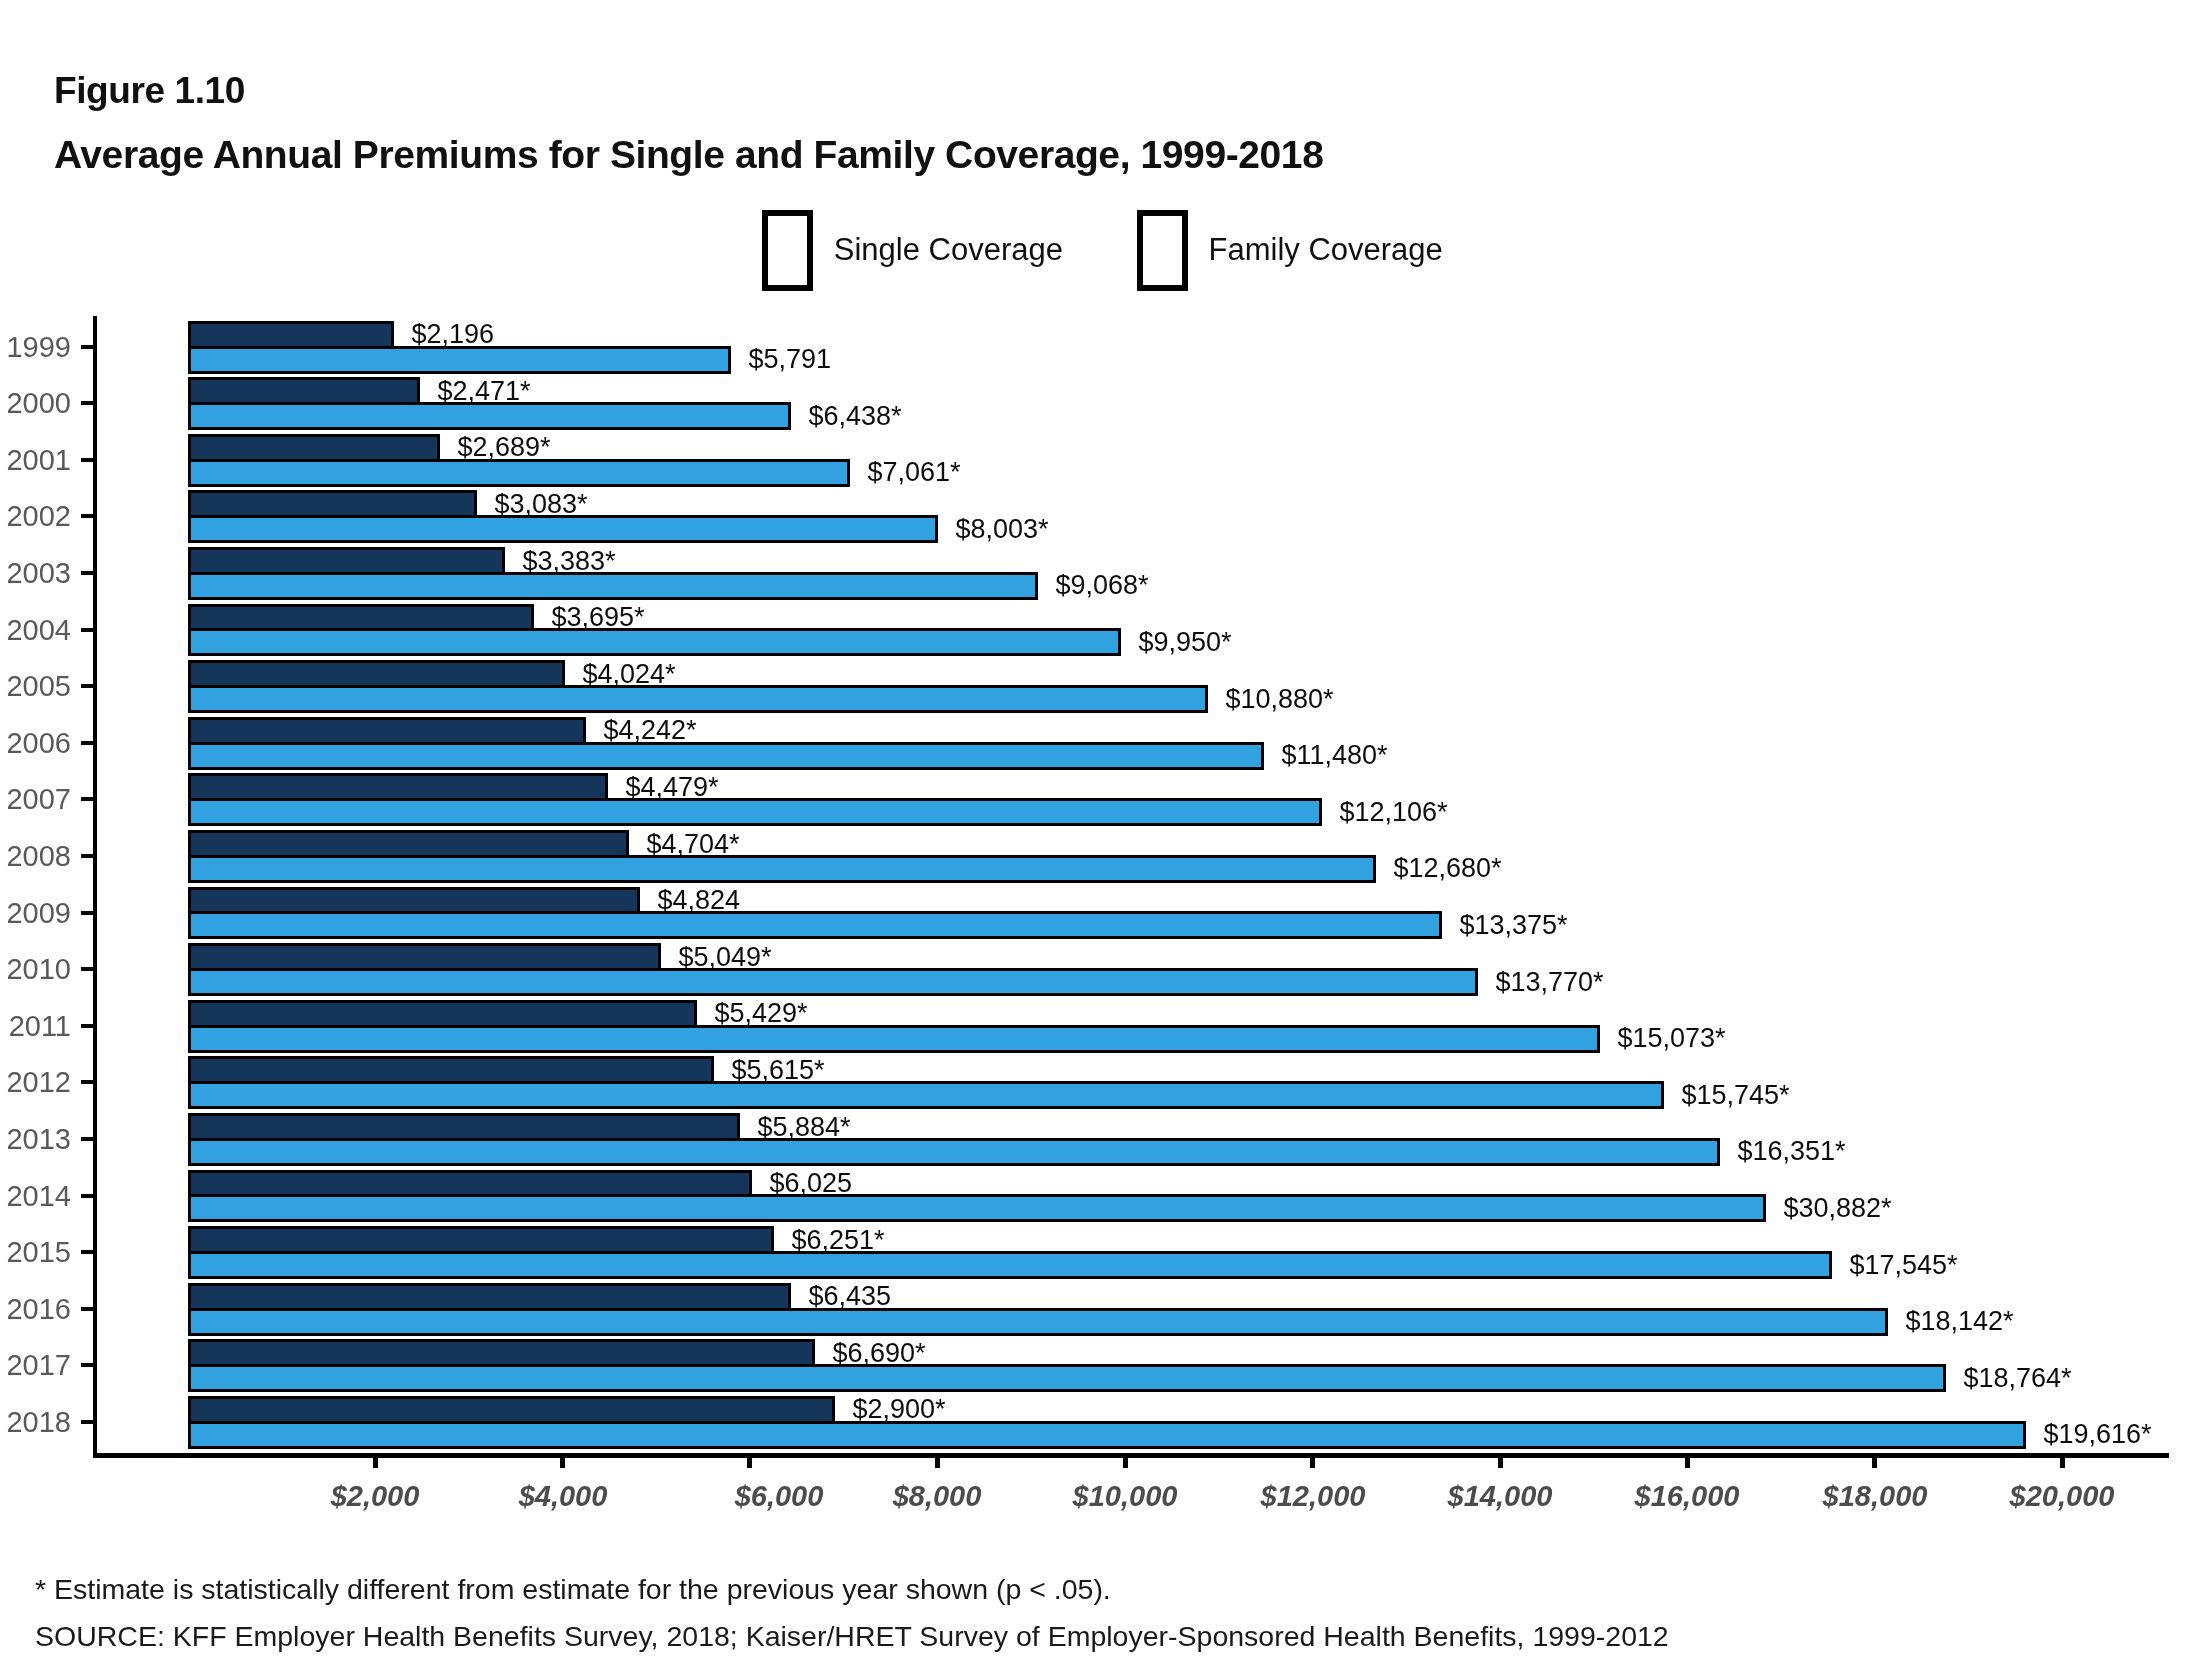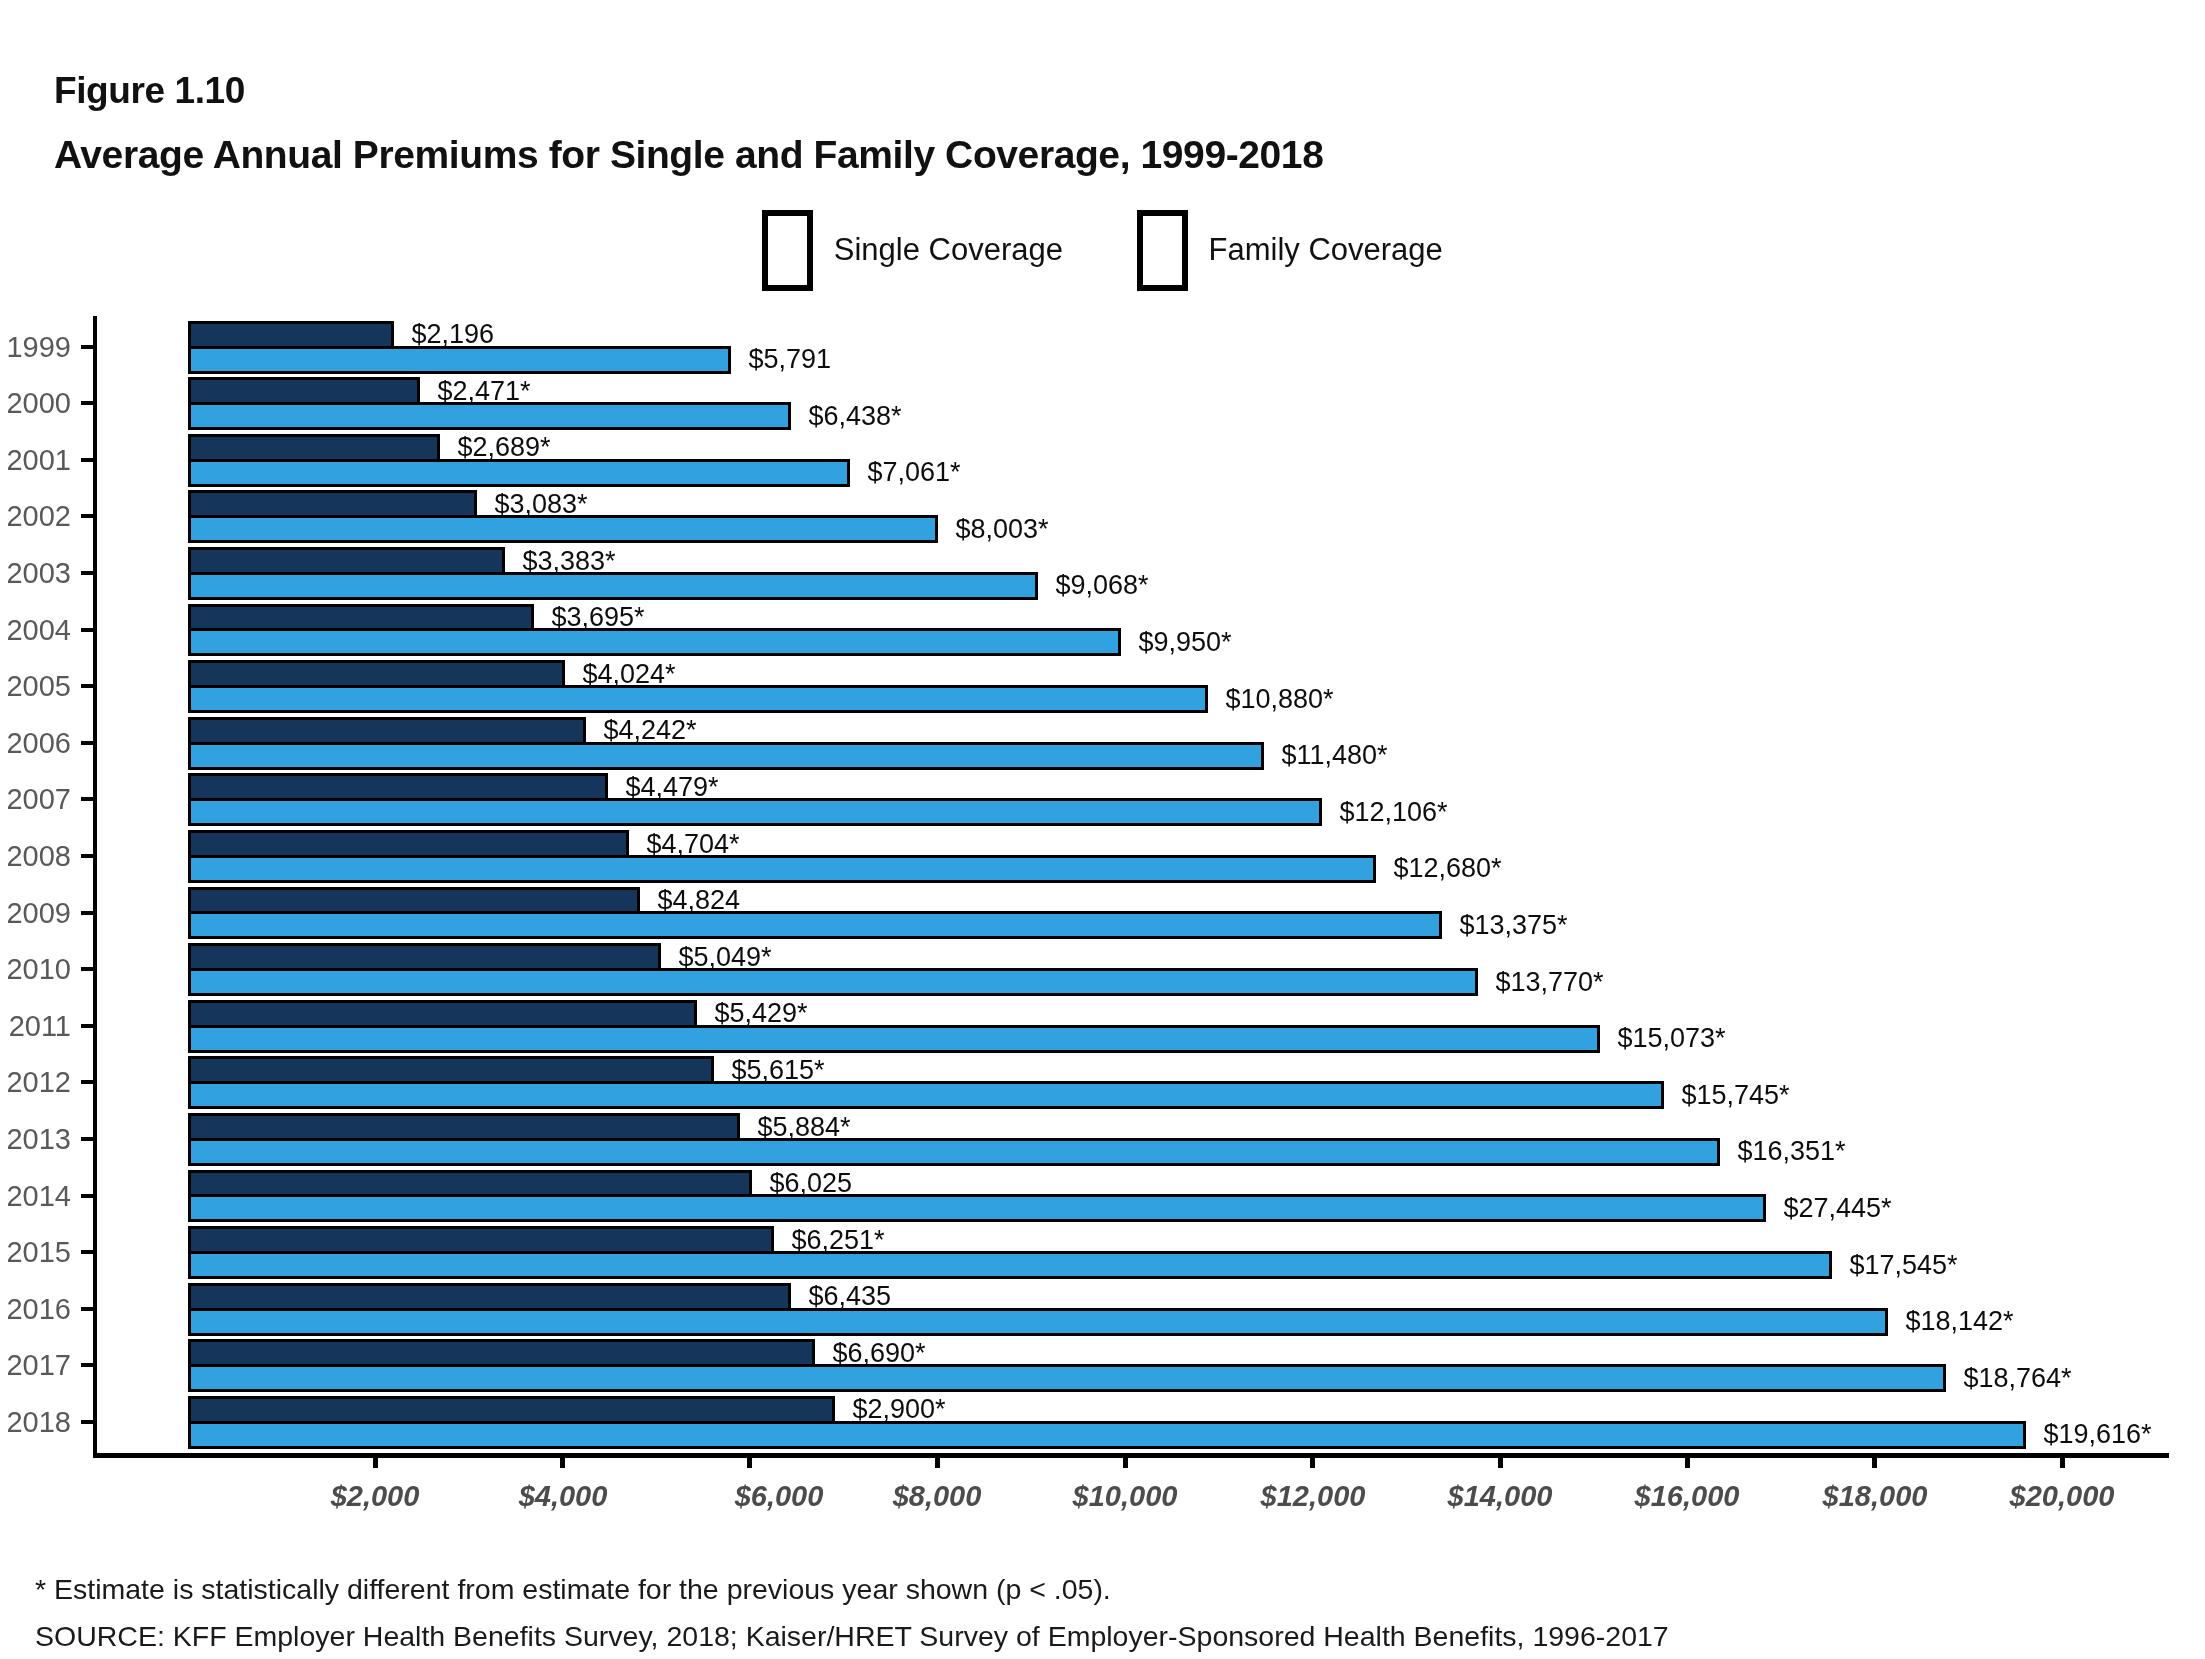--- a/index.html
+++ b/index.html
@@ -311,21 +311,21 @@
       <div class="year-row">
         <span class="year-label">2014</span>
         <span class="y-tick"></span>
         <div class="bars">
           <div class="bar-line single">
             <div class="bar" style="width: 564px; background: rgb(22, 53, 90);"></div>
             <span class="bar-value">$6,025</span>
           </div>
           <div class="bar-line family">
             <div class="bar" style="width: 1578px; background: rgb(49, 161, 224);"></div>
-            <span class="bar-value">$27,445*</span>
+            <span class="bar-value">$30,882*</span>
           </div>
         </div>
       </div>
       <div class="year-row">
         <span class="year-label">2015</span>
         <span class="y-tick"></span>
         <div class="bars">
           <div class="bar-line single">
             <div class="bar" style="width: 586px; background: rgb(22, 53, 90);"></div>
             <span class="bar-value">$6,251*</span>
@@ -397,14 +397,14 @@
       <div class="x-tick" style="left: 1592px;"></div>
       <div class="x-tick-label" style="left: 1507px;">$16,000</div>
       <div class="x-tick" style="left: 1779px;"></div>
       <div class="x-tick-label" style="left: 1695px;">$18,000</div>
       <div class="x-tick" style="left: 1967px;"></div>
       <div class="x-tick-label" style="left: 1882px;">$20,000</div>
     </div>
 </div>
 
 <div class="footnote">* Estimate is statistically different from estimate for the previous year shown (p &lt; .05).</div>
-<div class="source-line">SOURCE: KFF Employer Health Benefits Survey, 2018; Kaiser/HRET Survey of Employer-Sponsored Health Benefits, 1996-2017</div>
+<div class="source-line">SOURCE: KFF Employer Health Benefits Survey, 2018; Kaiser/HRET Survey of Employer-Sponsored Health Benefits, 1999-2012</div>
 
 
 </body></html>

